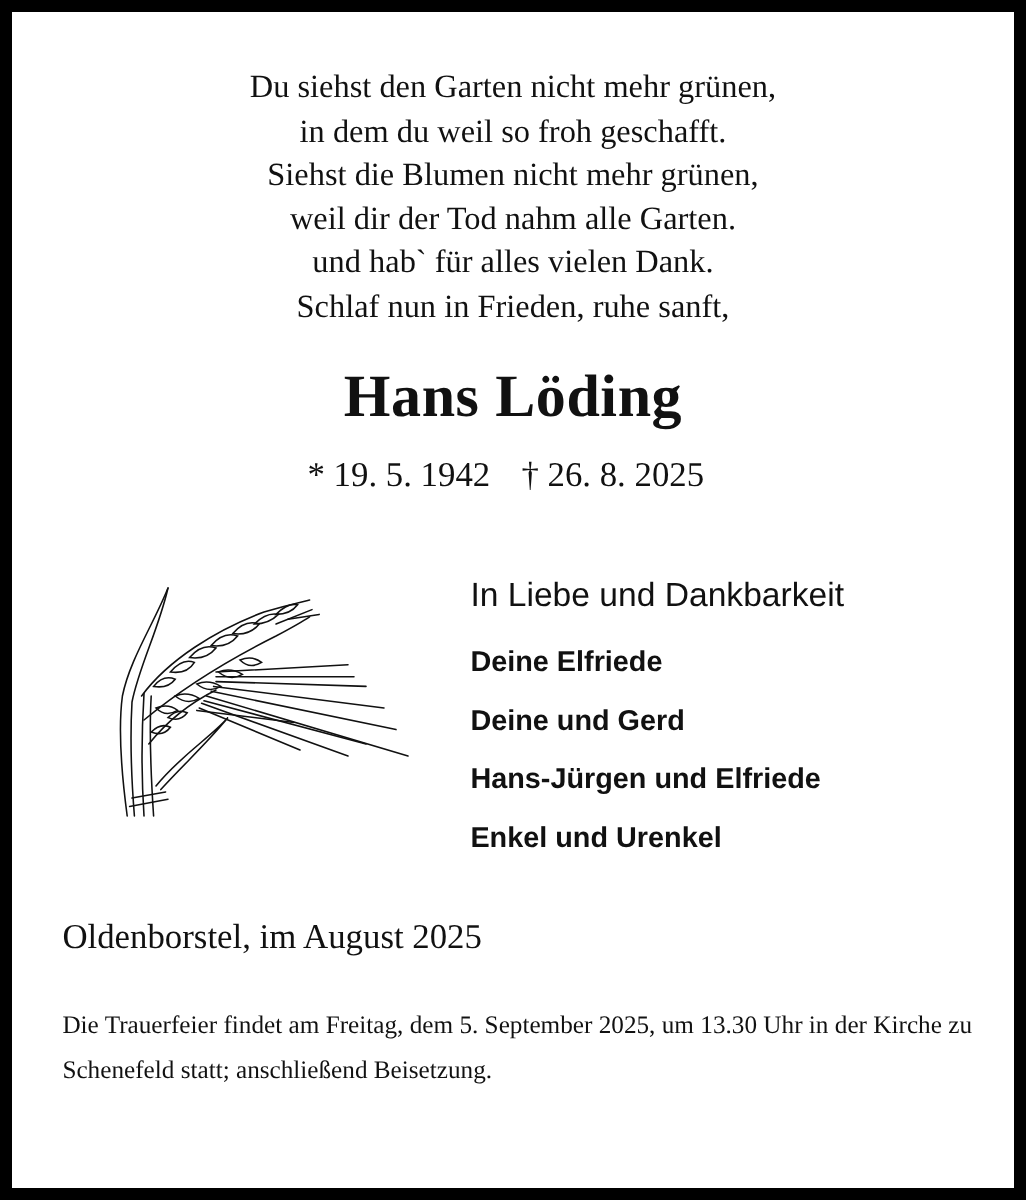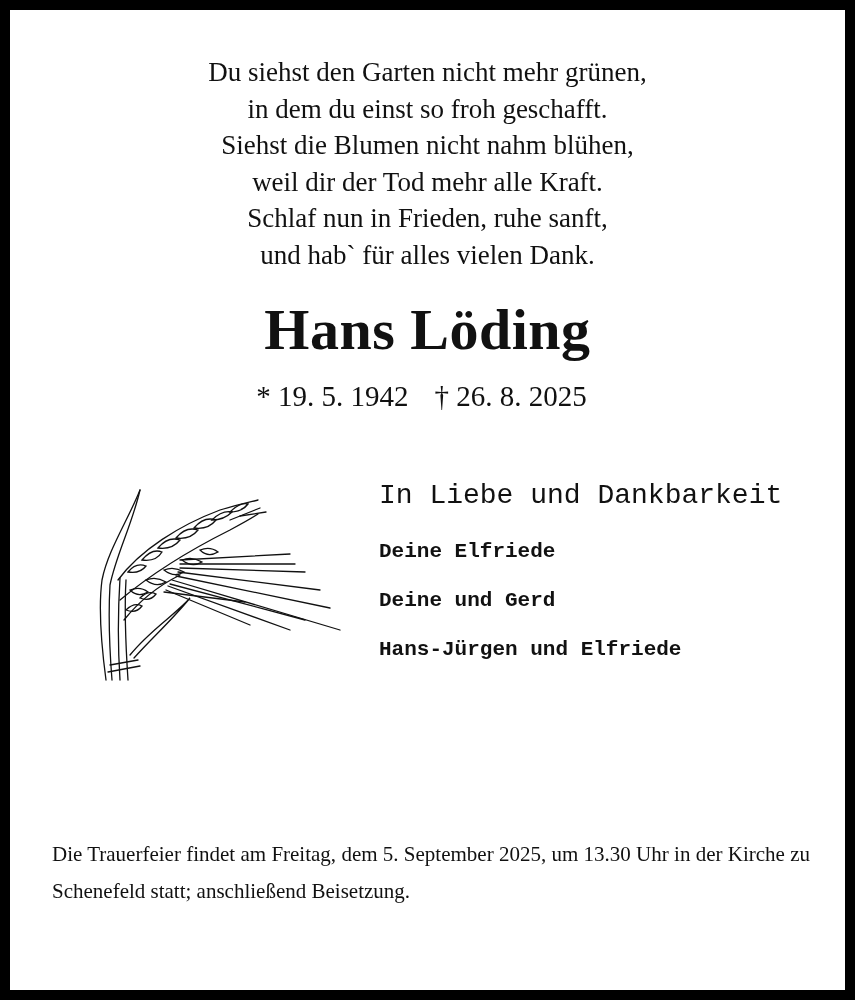--- a/index.html
+++ b/index.html
@@ -25,51 +25,51 @@
     font-size: 27px;
     line-height: 36.5px;
   }
   .poem div { white-space: nowrap; }
   .name {
     position: absolute;
     left: 0; right: 0; top: 280px;
     text-align: center;
     font-family: "Liberation Serif", serif;
     font-weight: bold;
-    font-size: 58px;
+    font-size: 50px;
     line-height: 80px;
     letter-spacing: 0.5px;
   }
   .dates {
     position: absolute;
     left: 0; right: 12px; top: 368px;
     text-align: center;
     font-family: "Liberation Serif", serif;
     font-size: 29px;
     line-height: 36px;
   }
   .dates .sep { display: inline-block; width: 26px; }
   .wheat {
     position: absolute;
     left: 70px; top: 470px;
     width: 280px; height: 210px;
   }
   .family {
     position: absolute;
-    left: 369px; top: 468px;
-    font-family: Liberation Mono, monospace;
+    left: 382px; top: 468px;
+    font-family: Liberation Sans, sans-serif;
   }
   .family .intro {
     font-size: 28px;
     line-height: 36px;
     margin-bottom: 13px;
   }
   .family .member {
     font-weight: bold;
-    font-size: 21px;
+    font-size: 24px;
     line-height: 49px;
     white-space: nowrap;
   }
   .place {
     position: absolute;
     left: 42px; top: 753px;
     font-family: "Liberation Serif", serif;
     font-size: 29px;
     line-height: 36px;
   }
@@ -84,25 +84,25 @@
     text-align-last: left;
   }
 </style>
 </head>
 <body>
 
 <div class="card">
 
   <div class="poem">
     <div>Du siehst den Garten nicht mehr grünen,</div>
-    <div>in dem du einst so froh geschafft.</div>
-    <div>Siehst die Blumen nicht nahm blühen,</div>
-    <div>weil dir der Tod mehr alle Kraft.</div>
+    <div>in dem du weil so froh geschafft.</div>
+    <div>Siehst die Blumen nicht mehr grünen,</div>
+    <div>weil dir der Tod nahm alle Garten.</div>
+    <div>und hab` für alles vielen Dank.</div>
     <div>Schlaf nun in Frieden, ruhe sanft,</div>
-    <div>und hab` für alles vielen Dank.</div>
   </div>
 
   <div class="name">Hans Löding</div>
 
   <div class="dates">
     <span>* 19. 5. 1942</span><span class="sep"></span><span>† 26. 8. 2025</span>
   </div>
 
   <svg class="wheat" viewBox="0 0 280 210" fill="none" stroke="#111" stroke-width="1.3" stroke-linecap="round">
 
@@ -145,18 +145,20 @@
     <path d="M84 112 L165 122"></path>
     <path d="M150 40 L180 28"></path>
     <path d="M160 36 L186 32"></path>
   </svg>
 
   <div class="family">
     <div class="intro">In Liebe und Dankbarkeit</div>
     <div class="member">Deine Elfriede</div>
     <div class="member">Deine und Gerd</div>
     <div class="member">Hans-Jürgen und Elfriede</div>
+    <div class="member">Enkel und Urenkel</div>
   </div>
 
+  <div class="place">Oldenborstel, im August 2025</div>
 
   <div class="service">Die Trauerfeier findet am Freitag, dem 5. September 2025, um 13.30 Uhr in der Kirche zu Schenefeld  statt; anschließend Beisetzung.</div>
 
 </div>
 
 </body></html>

